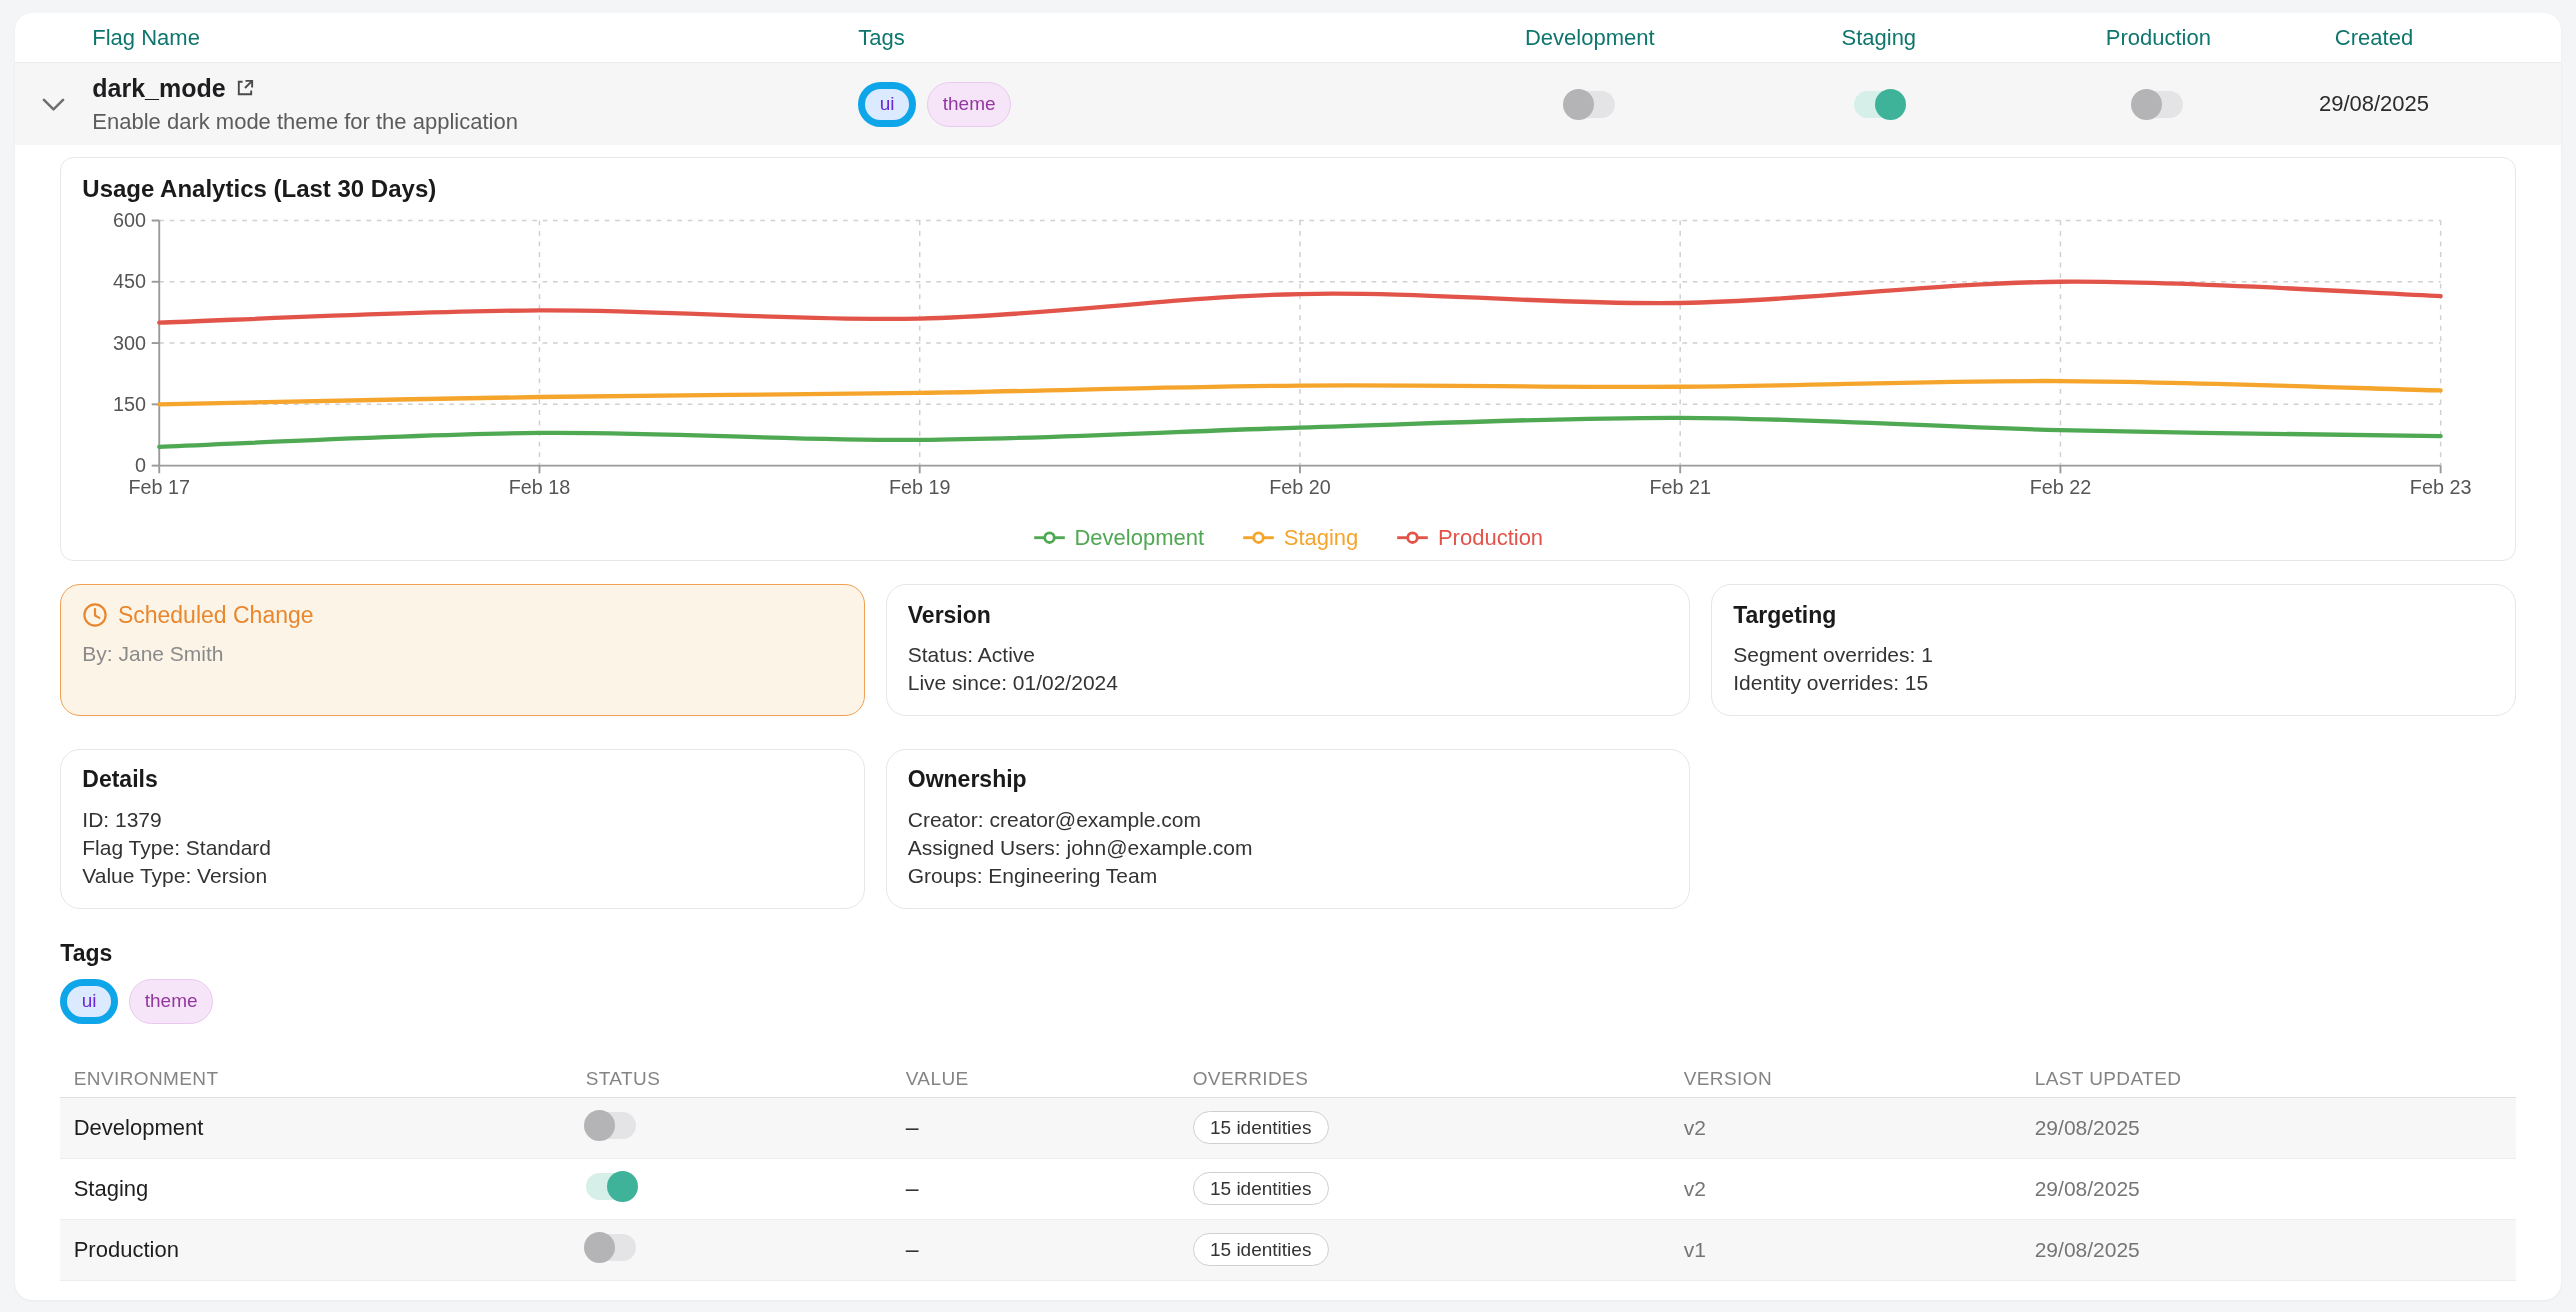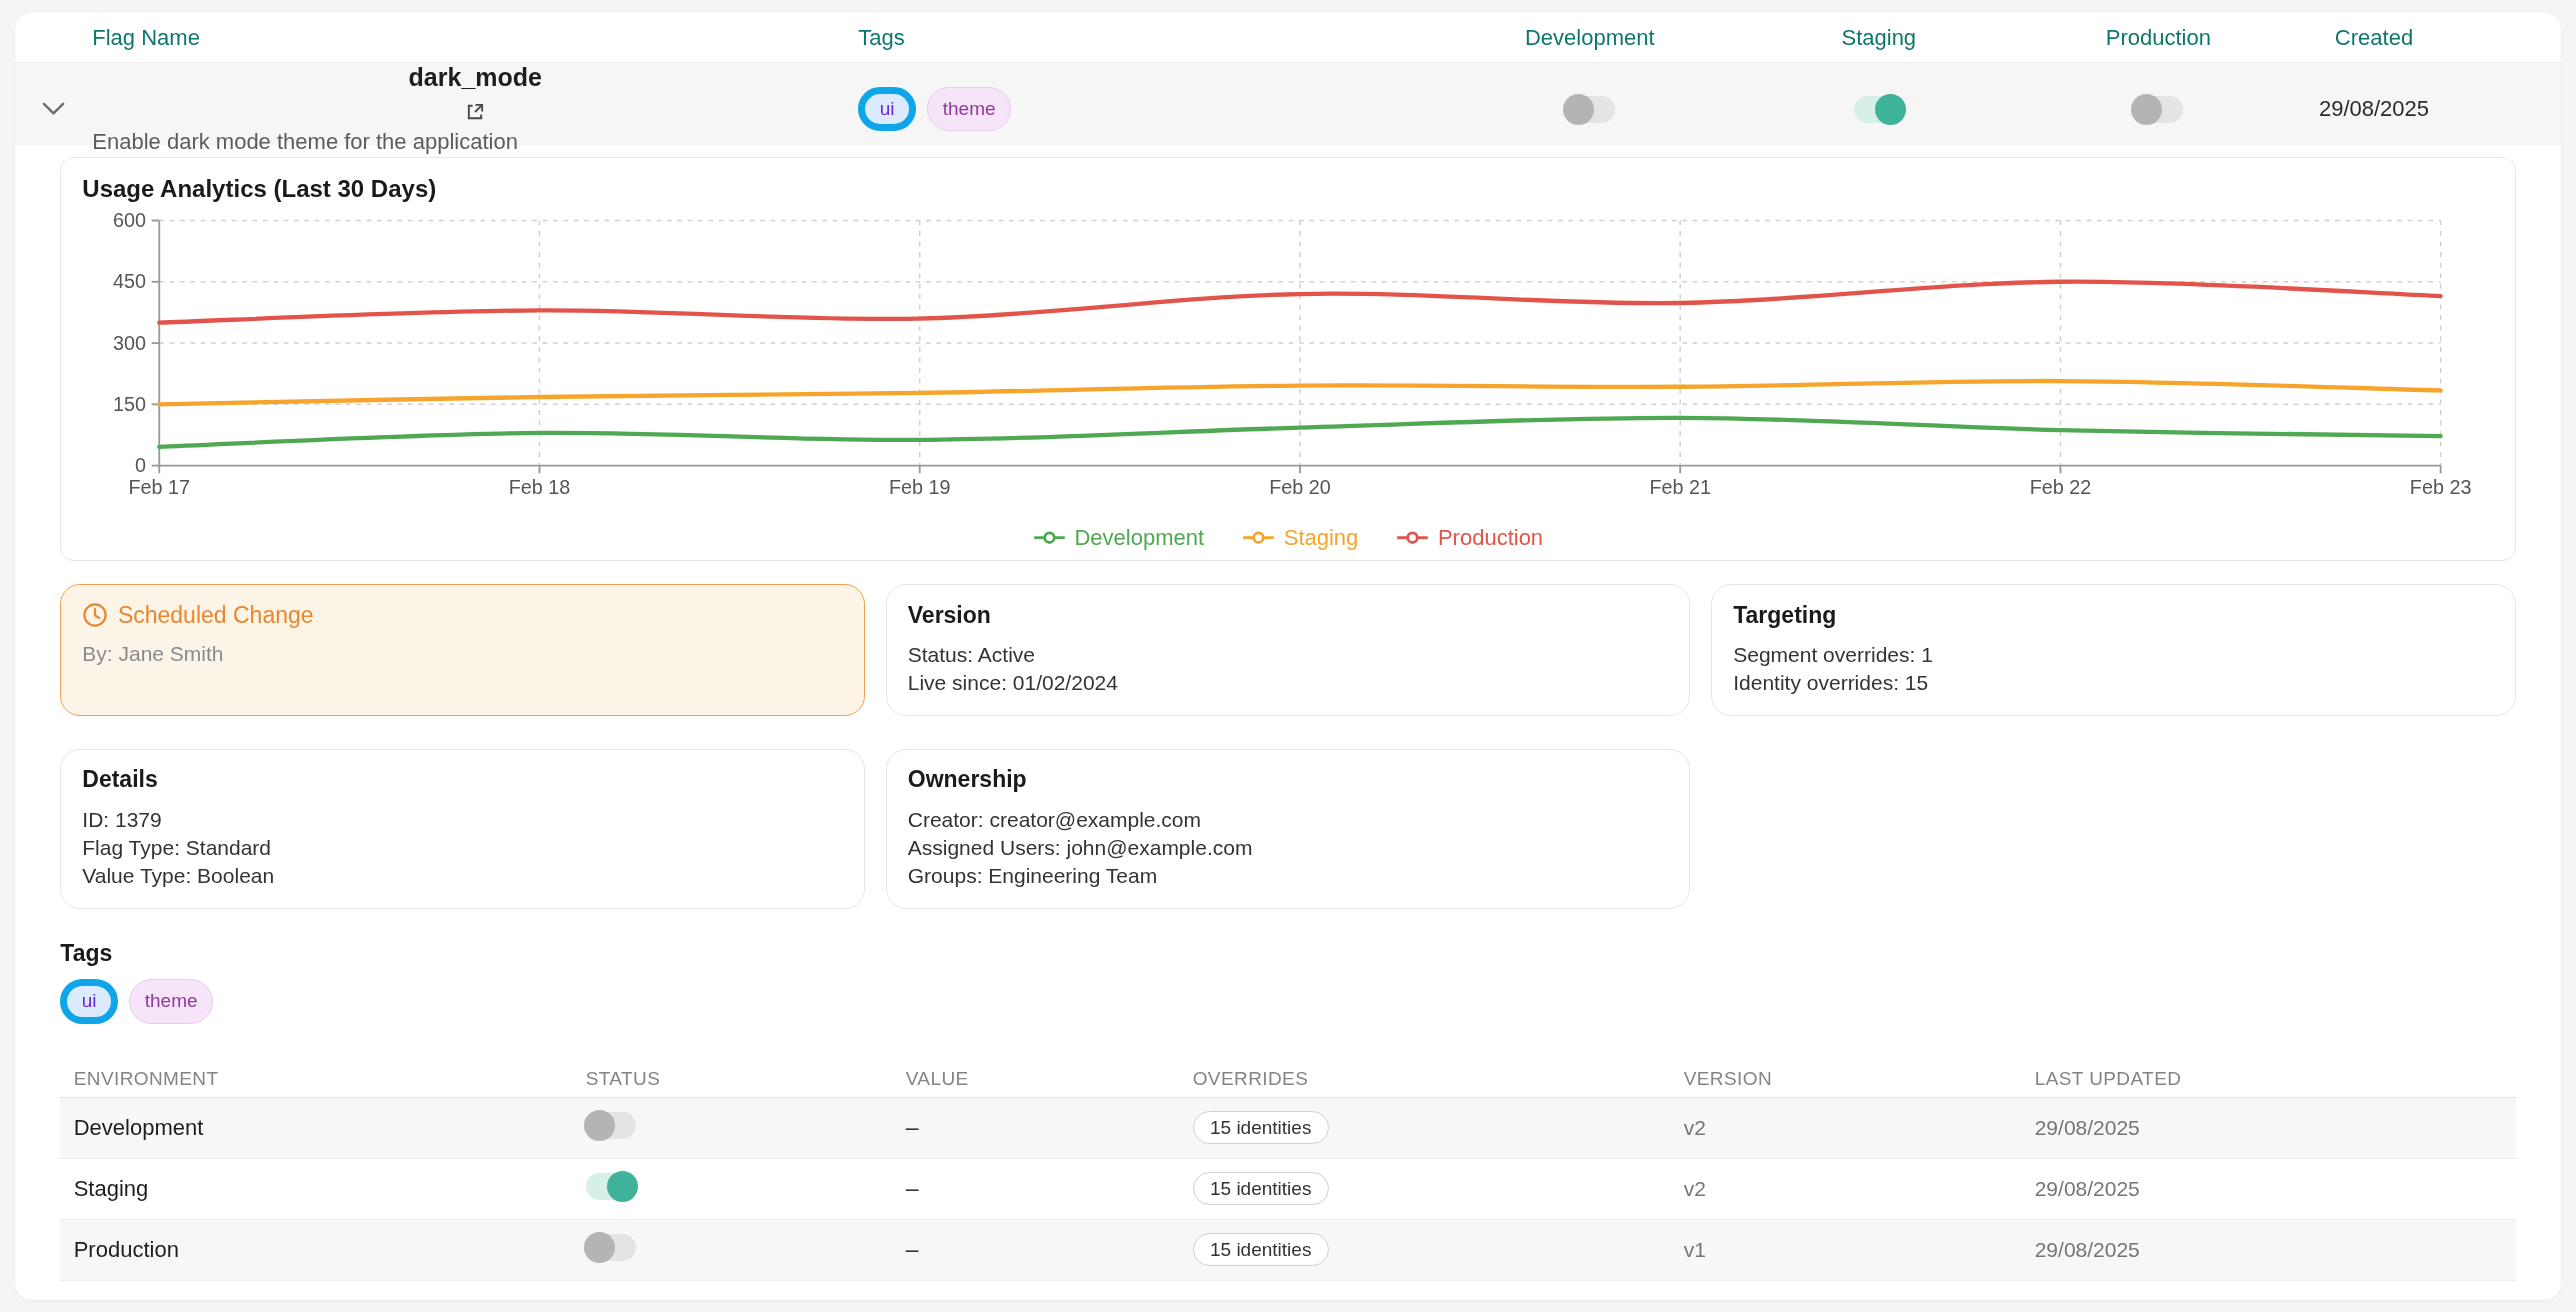--- a/index.html
+++ b/index.html
@@ -21,21 +21,21 @@
     display: grid;
     grid-template-columns: 77px 766px 588px 287px 291px 268px 1fr;
     align-items: center;
   }
   .flags-header { height: 50px; border-bottom: 1px solid #ededee; }
   .flags-header .hlabel { font-size: 22px; color: #0f766e; }
   .col-center { display: flex; justify-content: center; align-items: center; }
   .created-col { padding-right: 105px; }
   .flag-row { height: 82px; background: #f6f6f7; }
   .chev-cell { display: flex; justify-content: center; }
-  .flag-name-line { display: flex; align-items: center; gap: 9.6px; flex-direction: column; }
+  .flag-name-line { display: flex; align-items: center; gap: 9.6px; }
   .flag-name { font-size: 25px; font-weight: bold; color: #1d1d1f; }
   .flag-desc { font-size: 22px; color: #5c5c5c; margin-top: 6.7px; }
   .chip { display: inline-flex; align-items: center; font-size: 19px;
           padding: 4.8px 14.4px; border-radius: 956px; line-height: 1.1; }
   .chip-ui { background: #dbeafe; color: #6d28d9; border: 7px solid #0ea5e9; }
   .chip-theme { background: #f6e5f8; color: #93389f; border: 1px solid #e9c9ee; }
   .tags-cell { display: flex; gap: 11.5px; }
   .created-text { font-size: 22px; color: #2b2b2b; }
   
   .toggle { position: relative; width: 50px; height: 27px; border-radius: 13.4px;
@@ -233,21 +233,21 @@
         <div class="card-line">Segment overrides: 1</div>
         <div class="card-line">Identity overrides: 15</div>
       </div>
     </div>
 
     <div class="cards-row row-2">
       <div class="card info-card">
         <div class="card-title">Details</div>
         <div class="card-line">ID: 1379</div>
         <div class="card-line">Flag Type: Standard</div>
-        <div class="card-line">Value Type: Boolean</div>
+        <div class="card-line">Value Type: Version</div>
       </div>
       <div class="card info-card">
         <div class="card-title">Ownership</div>
         <div class="card-line">Creator: creator@example.com</div>
         <div class="card-line">Assigned Users: john@example.com</div>
         <div class="card-line">Groups: Engineering Team</div>
       </div>
       <div></div>
     </div>
 

